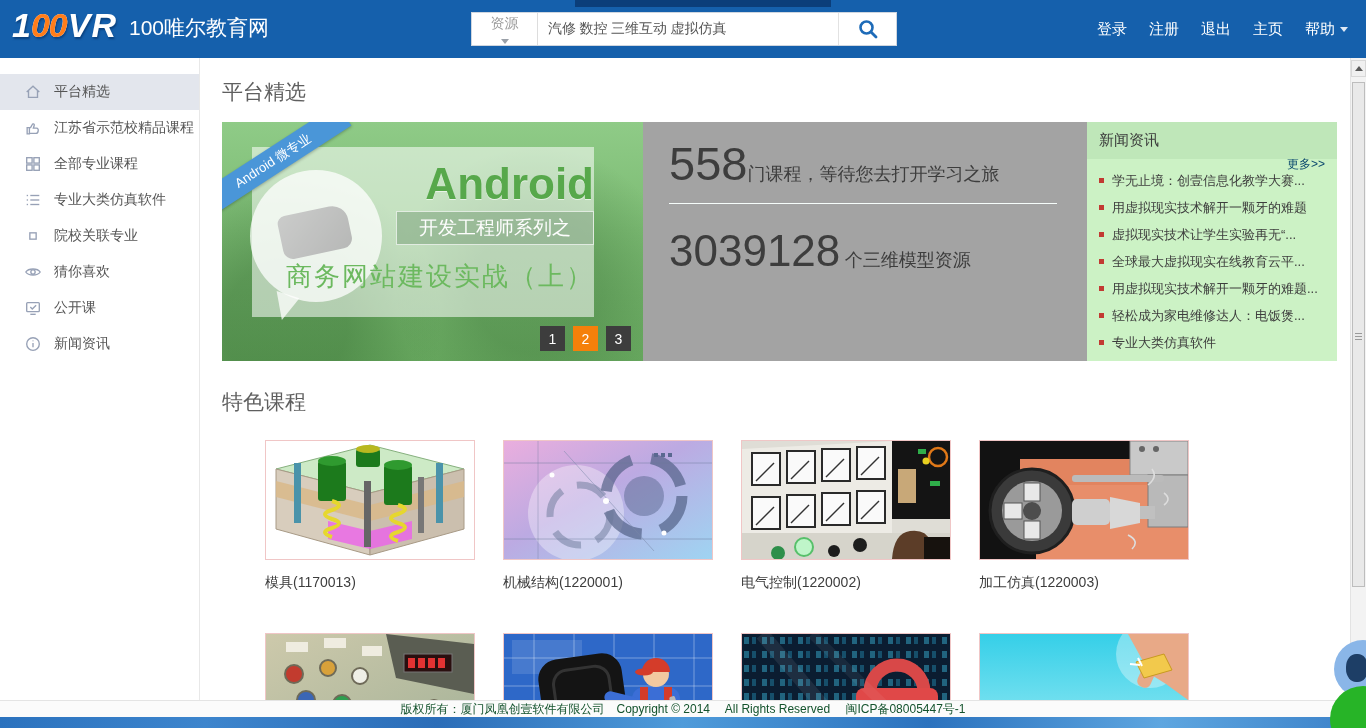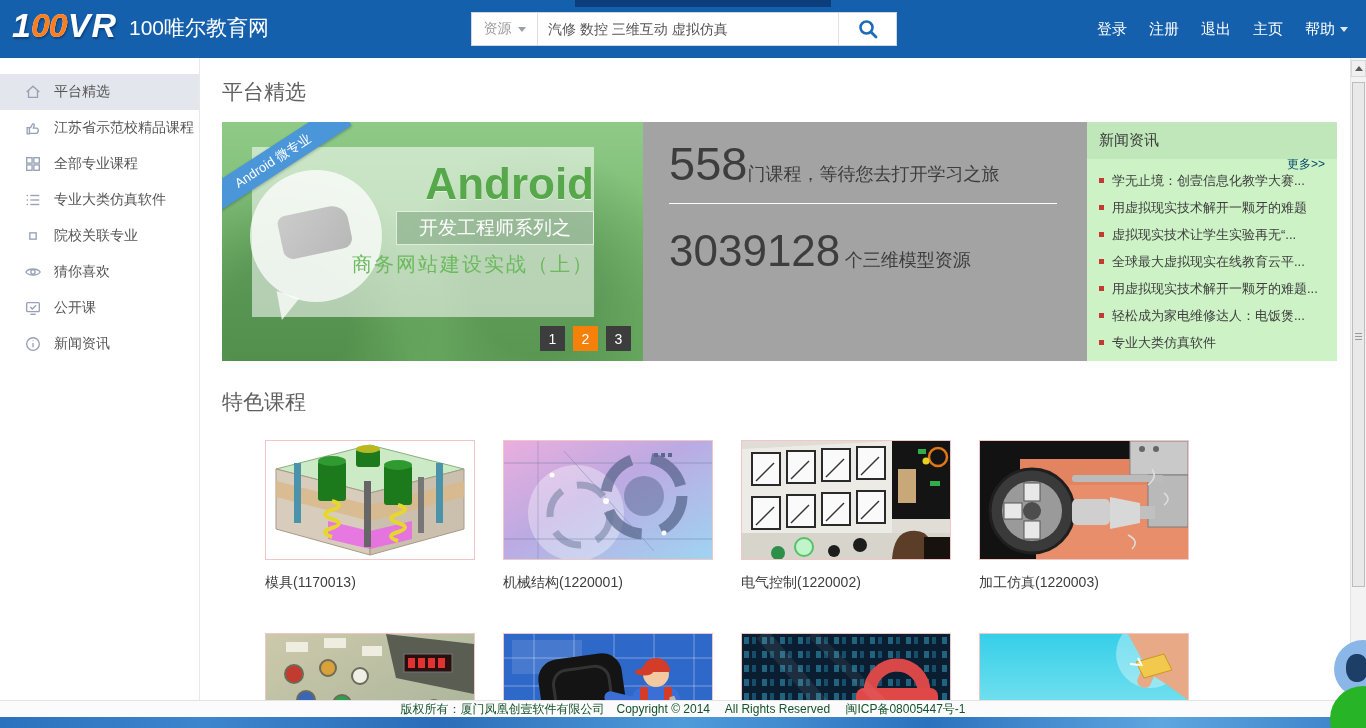--- a/index.html
+++ b/index.html
@@ -11,25 +11,25 @@
   .header { position:absolute; top:0; left:0; width:1366px; height:58px; background:#1560ac; z-index:20; }
   .top-strip { position:absolute; top:0; left:575px; width:256px; height:7px; background:#0b3e7a; }
   .brand { position:absolute; left:12px; top:6px; display:flex; align-items:center; }
   .logo { font-size:34px; font-weight:bold; font-style:italic; color:#fff; letter-spacing:1px;
           text-shadow:1px 2px 2px rgba(0,40,90,.55); display:flex; align-items:center; }
   .logo .zero { color:#ff7d1a; text-shadow:0 0 0 #fff,1px 2px 2px rgba(0,40,90,.5); margin:0 -1px; }
   .site-name { color:#fff; font-size:21px; margin-left:12px; margin-top:4px; }
   .searchbox { position:absolute; left:471px; top:12px; width:426px; height:34px; background:#fff;
                border:1px solid #cfd6df; display:flex; align-items:stretch; }
   .search-cat { width:66px; display:flex; align-items:center; justify-content:center; gap:6px;
-                color:#999; font-size:14px; border-right:1px solid #ddd; cursor:pointer; }
+                color:#999; font-size:14px; border-right:1px solid #ddd; cursor:pointer;flex-direction:column; }
   .caret-down { width:0; height:0; border-left:4px solid transparent; border-right:4px solid transparent;
                 border-top:5px solid #9aa0a8; }
   .search-input { flex:1; border:none; outline:none; padding:0 10px; font-size:14px; color:#333;
-                  font-family:Liberation Sans, sans-serif; }
+                  font-family:Liberation Serif, serif; }
   .search-input::placeholder { color:#555; opacity:1; }
   .search-btn { width:58px; border-left:1px solid #e2e2e2; background:#fff; display:flex;
                 align-items:center; justify-content:center; cursor:pointer; }
   .nav { position:absolute; right:18px; top:0; height:58px; display:flex; align-items:center; gap:22px; }
   .nav a { color:#fff; font-size:15px; text-decoration:none; cursor:pointer; display:flex; align-items:center; gap:5px; }
   .nav .caret-down { border-top-color:#dfe9f5; }
 
   
   .sidebar { position:absolute; top:58px; left:0; width:200px; height:670px; background:#fff;
              border-right:1px solid #e8e8e8; padding-top:16px; z-index:4; }
@@ -56,21 +56,21 @@
             border-left:14px solid transparent; border-right:10px solid transparent;
             border-top:26px solid rgba(255,255,255,.75); transform:rotate(18deg); }
   .kettle { position:absolute; left:58px; top:88px; width:70px; height:44px; border-radius:8px 16px 10px 10px;
             background:linear-gradient(135deg,#7d7d7d,#4a4a4a); transform:rotate(-12deg); opacity:.85; }
   .banner-card { position:absolute; left:30px; top:25px; width:342px; height:170px;
                  background:rgba(255,255,255,.55); padding-top:12px; text-align:right; }
   .banner-title { font-size:44px; font-weight:bold; color:#57a84b; text-shadow:0 1px 0 rgba(255,255,255,.6);
                   margin-left:40px; }
   .banner-sub { display:inline-block; margin-top:2px; margin-left:40px; padding:3px 22px; font-size:19px; color:#fdfdfd;
                 background:rgba(110,150,110,.45); border:1px solid rgba(255,255,255,.7); }
-  .banner-cap { margin-top:6px; font-size:20px; color:#6cb95f; letter-spacing:2px;padding-left:23px; }
+  .banner-cap { margin-top:14px; font-size:26px; color:#6cb95f; letter-spacing:2px;padding-left:23px; }
   .ribbon { position:absolute; left:-34px; top:26px; width:170px; height:26px; background:#4a96d8;
             transform:rotate(-33deg); display:flex; align-items:center; justify-content:center;
             color:#fff; font-size:13px; box-shadow:0 1px 3px rgba(0,0,0,.25); }
   .pager { position:absolute; right:12px; bottom:10px; display:flex; gap:8px; }
   .pager .pg { width:25px; height:25px; background:#3d3d3d; color:#fff; font-size:14px;
                display:flex; align-items:center; justify-content:center; cursor:pointer; }
   .pager .pg.active { background:#f5800a; }
 
   
   .stats { position:absolute; left:442px; top:64px; width:444px; height:239px; background:#a3a3a3; color:#3d3d3d; }

